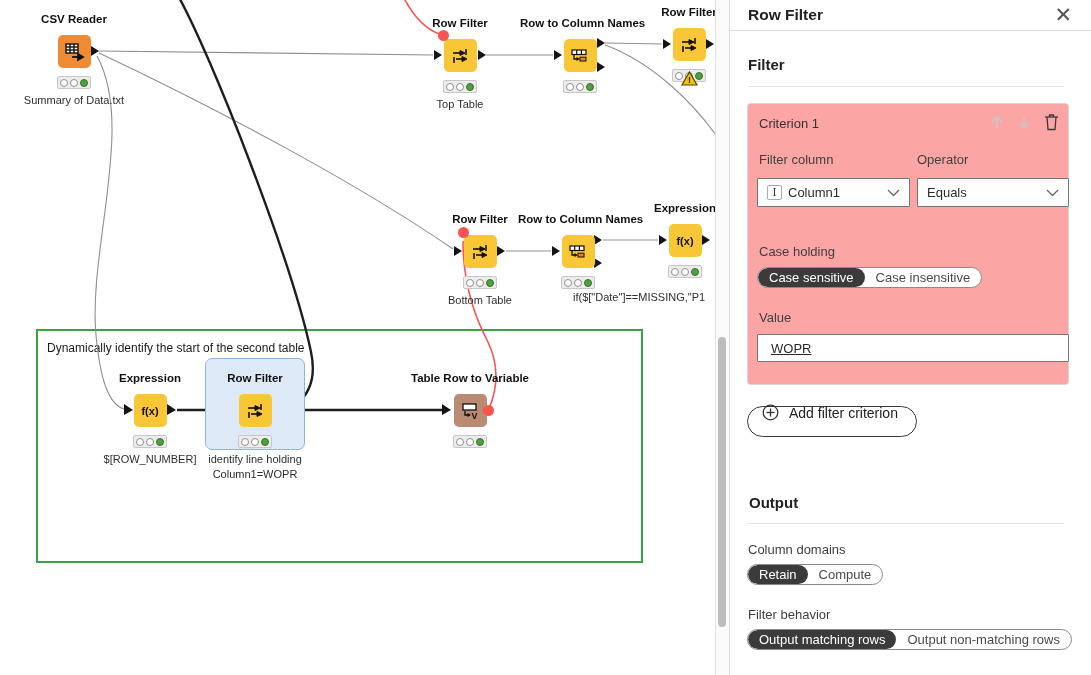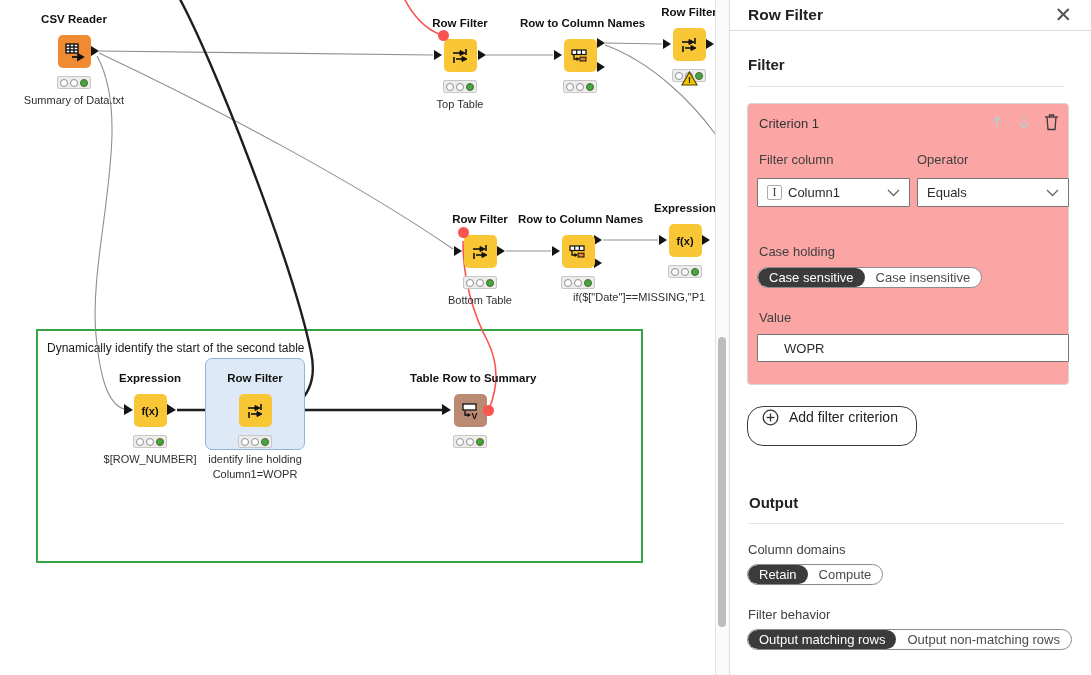--- a/index.html
+++ b/index.html
@@ -53,22 +53,22 @@
     display:flex; align-items:center; font-size:13px; color:#2b2b2b; padding:0 9px; }
   .dropdown .chev { margin-left:auto; }
   .type-icon { display:inline-flex; width:15px; height:15px; border:1px solid #ababab; border-radius:2px;
     align-items:center; justify-content:center; font-family:"Liberation Serif","DejaVu Serif",serif;
     font-size:12px; color:#3a3a3a; margin-right:6px; background:#fff; }
   .pill { position:absolute; display:inline-flex; border:1px solid #8a8a8a; border-radius:12px;
     height:21px; align-items:stretch; background:#fff; overflow:hidden; }
   .pill .opt { display:flex; align-items:center; padding:0 11px; font-size:13px; color:#4a4a4a; white-space:nowrap; }
   .pill .opt.sel { background:#3b3b3b; color:#fff; border-radius:12px; }
   .text-input { position:absolute; height:28px; border:1px solid #757575; border-radius:1px; background:#fff;
-    font-size:13px; color:#2b2b2b; padding-left:26px; display:flex; align-items:center; }
-  .add-btn { position:absolute; left:17px; top:406px; height:40px; display:inline-flex; align-items:center;
+    font-size:13px; color:#2b2b2b; padding-left:13px; display:flex; align-items:center;text-decoration:underline; }
+  .add-btn { position:absolute; left:17px; top:406px; height:31px; display:inline-flex; align-items:center;
     gap:10px; padding:0 18px 18px 14px; border:1.4px solid #3a3a3a; border-radius:16px; background:#fff;
     font-size:14px; color:#222; cursor:pointer; }
 </style>
 </head>
 <body>
 
 <div id="stage">
 
   <div id="canvas">
 
@@ -300,21 +300,21 @@
       <div class="traffic">
         <span class="light"></span>
           <span class="light"></span>
           <span class="light green"></span>
       </div>
       <div class="node-sub">identify line holding
 Column1=WOPR</div>
     </div>
 
     <div class="node" style="left:410px;top:372px;">
-      <div class="node-title">Table Row to Summary</div>
+      <div class="node-title">Table Row to Variable</div>
       <div class="node-square brown">
         <svg width="24" height="24" viewBox="0 0 24 24">
           <rect x="5" y="5" width="13" height="6" fill="#fff" stroke="#111" stroke-width="1.3"></rect>
           <path d="M 7 12 V 16 H 10" fill="none" stroke="#111" stroke-width="1.4"></path>
             <polygon points="9.5,14 13,16 9.5,18" fill="#111"></polygon>
           <text x="16.5" y="20" font-size="9" font-weight="bold" fill="#111" text-anchor="middle" font-family="Liberation Sans,sans-serif">V</text>
         </svg>
       </div>
       <div class="traffic">
         <span class="light"></span>

